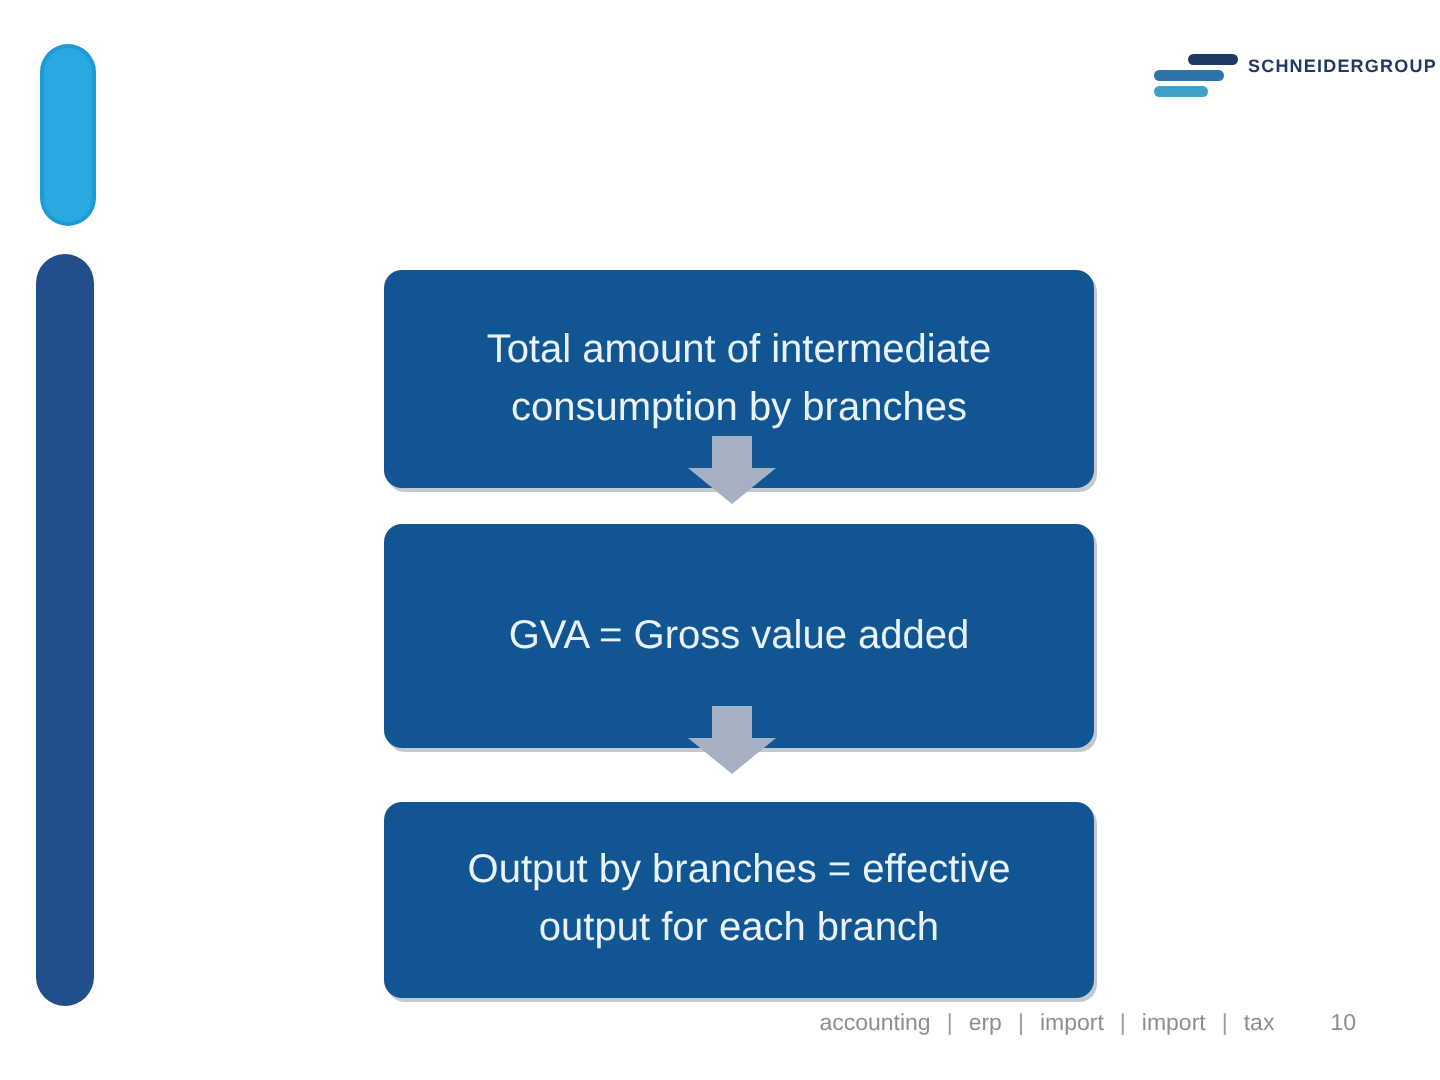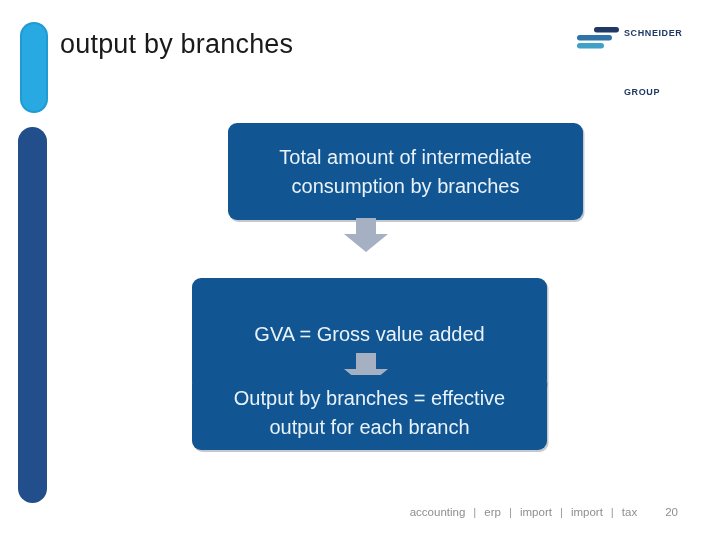--- a/index.html
+++ b/index.html
@@ -34,43 +34,42 @@
     font-size: 27px; line-height: 41px;
     letter-spacing: 0.2px;
   }
 
   
   .logo {
     position: absolute; left: 577px; top: 27px;
     display: flex; align-items: flex-start; gap: 4px;
   }
   .logo-text {
-    display: flex; flex-direction: column;
+    display: flex; 
     color: #1F3864;
     font-size: 9px; font-weight: bold;
     letter-spacing: 0.6px; line-height: 11px;
     padding-top: 1px;
-    gap: 48px;
   }
 
   
   .flow-box {
     position: absolute; left: 192px; width: 355px;
     background: #115692;
     border-radius: 9px;
     box-shadow: 1.5px 2px 0 rgba(125,135,150,0.45);
     color: #E9F2FA;
     font-size: 20px; line-height: 29px;
     display: flex; align-items: center; justify-content: center;
     text-align: center;
     padding: 6px 28px;
   }
-  .box-1 { top: 123px; height: 97px; margin-left: 36px; }
-  .box-2 { top: 278px; height: 112px; }
-  .box-3 { top: 375px; height: 75px; }
+  .box-1 { top: 135px; height: 109px; }
+  .box-2 { top: 262px; height: 112px; }
+  .box-3 { top: 401px; height: 98px; }
 
   .flow-arrow { position: absolute; left: 344px; width: 44px; height: 34px; }
   .arrow-1 { top: 218px; }
   .arrow-2 { top: 353px; }
 
   
   .footer {
     position: absolute; top: 506px; right: 42px;
     display: flex; align-items: flex-end;
     color: #8E8E8E;
@@ -79,21 +78,20 @@
   .footer .sep { margin: 0 8px; color: #9a9a9a; }
   .footer .page-num { margin-left: 28px; }
 </style>
 </head>
 <body>
 
 <div class="light-pill"></div>
 <div class="dark-pill"></div>
 
 <div class="title">
-  <div>output by branches</div>
 </div>
 
 <div class="logo">
   <svg width="43" height="23" viewBox="0 0 43 23">
     <rect x="17" y="0" width="25" height="5.5" rx="2.7" fill="#1F3864"></rect>
     <rect x="0" y="8" width="35" height="5.5" rx="2.7" fill="#2E74A8"></rect>
     <rect x="0" y="16" width="27" height="5.5" rx="2.7" fill="#3FA0C8"></rect>
   </svg>
   <div class="logo-text">
     <span>SCHNEIDER</span>
@@ -124,14 +122,14 @@
 <div class="footer">
   <span>accounting</span>
   <span class="sep">|</span>
   <span>erp</span>
   <span class="sep">|</span>
   <span>import</span>
   <span class="sep">|</span>
   <span>import</span>
   <span class="sep">|</span>
   <span>tax</span>
-  <span class="page-num">20</span>
+  <span class="page-num">10</span>
 </div>
 
 </body></html>

